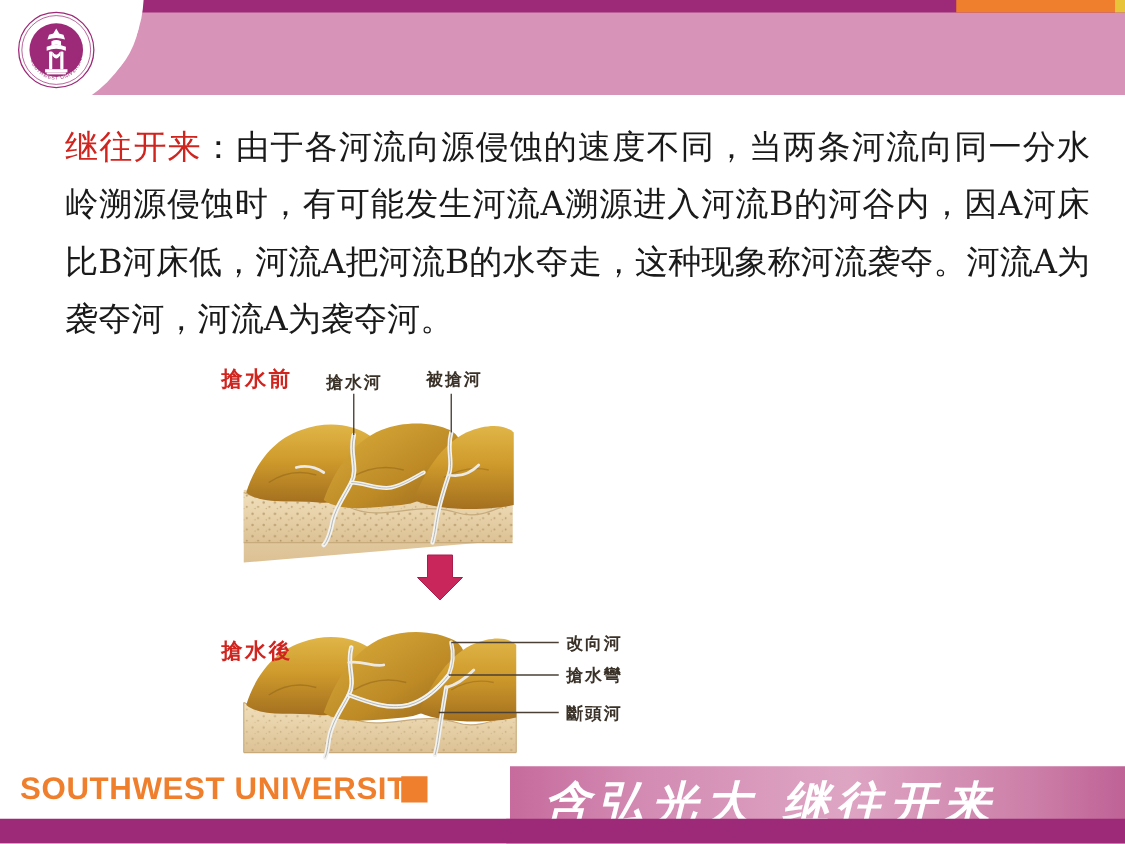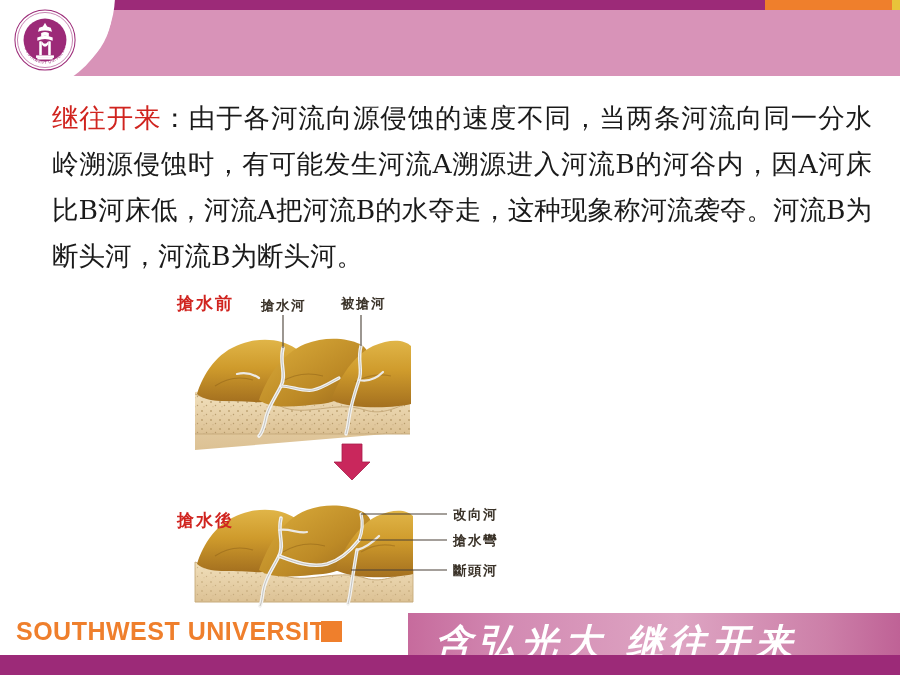--- a/index.html
+++ b/index.html
@@ -181,21 +181,21 @@
 
     <path d="M28 28 l4 -3 M30 33 l5 -2" stroke="#9c2a78" stroke-width="1.4" fill="none" stroke-linecap="round"></path>
     <path d="M72 28 l-4 -3 M70 33 l-5 -2" stroke="#9c2a78" stroke-width="1.4" fill="none" stroke-linecap="round"></path>
 
     <path id="sealarc" d="M 17 54 A 33 33 0 0 0 83 54" fill="none"></path>
     <text font-family="Liberation Sans, sans-serif" font-size="6.2" fill="#9c2a78" letter-spacing="0.8">
       <textPath href="#sealarc" startOffset="8%">SOUTHWEST UNIVERSITY</textPath>
     </text>
   </svg>
 
-  <div class="body-text"><span class="term-red">继往开来</span><span>：</span><span>由于各河流向源侵蚀的速度不同，当两条河流向同一分水岭溯源侵蚀时，有可能发生河流A溯源进入河流B的河谷内，因A河床比B河床低，河流A把河流B的水夺走，这种现象称河流袭夺。河流B为断头河，河流B为断头河。</span></div>
+  <div class="body-text"><span class="term-red">继往开来</span><span>：</span><span>由于各河流向源侵蚀的速度不同，当两条河流向同一分水岭溯源侵蚀时，有可能发生河流A溯源进入河流B的河谷内，因A河床比B河床低，河流A把河流B的水夺走，这种现象称河流袭夺。河流A为袭夺河，河流A为袭夺河。</span></div>
 
   <svg class="diagram" viewBox="0 0 400 330">
     <defs>
       <linearGradient id="hillA" x1="0" y1="0" x2="0" y2="1">
         <stop offset="0%" stop-color="#e0b548"></stop>
         <stop offset="45%" stop-color="#cf9b2c"></stop>
         <stop offset="100%" stop-color="#a4701f"></stop>
       </linearGradient>
       <linearGradient id="hillB" x1="0" y1="0" x2="1" y2="1">
         <stop offset="0%" stop-color="#dcae3c"></stop>

